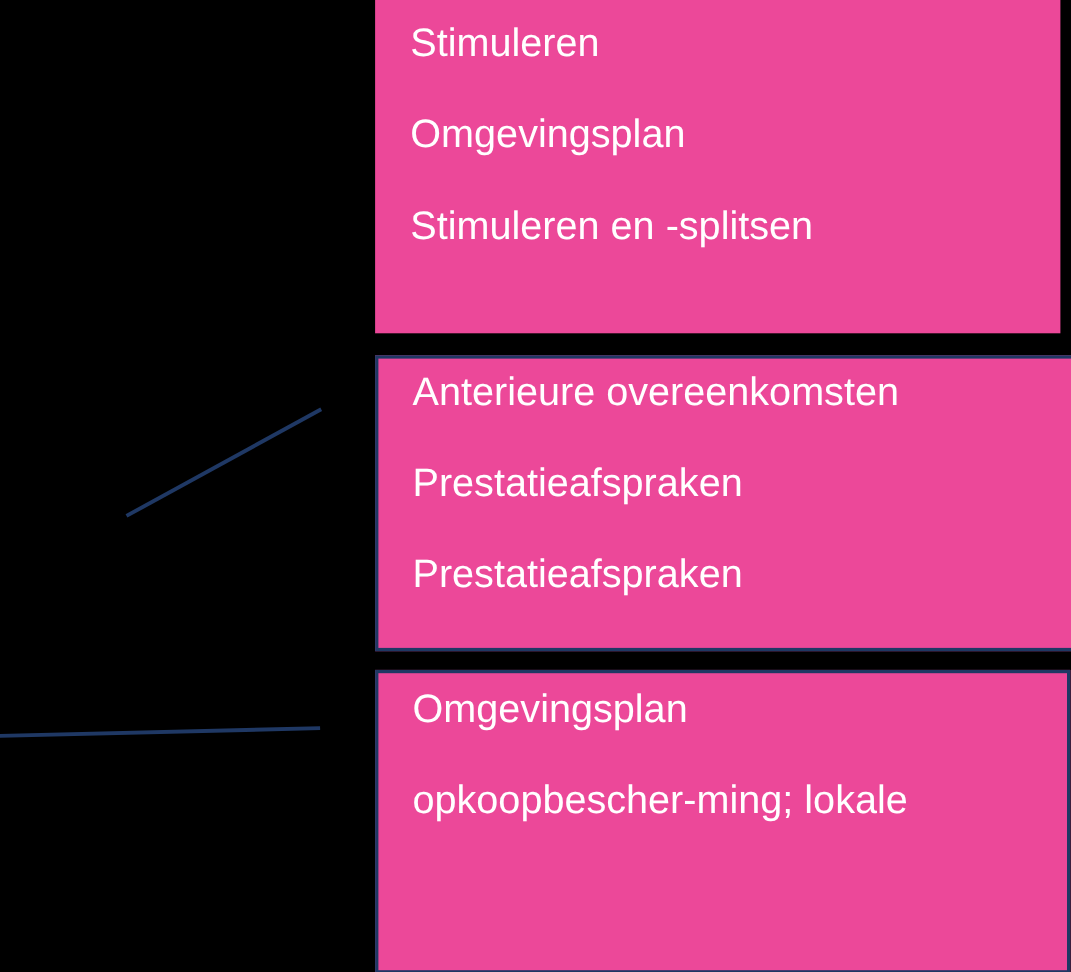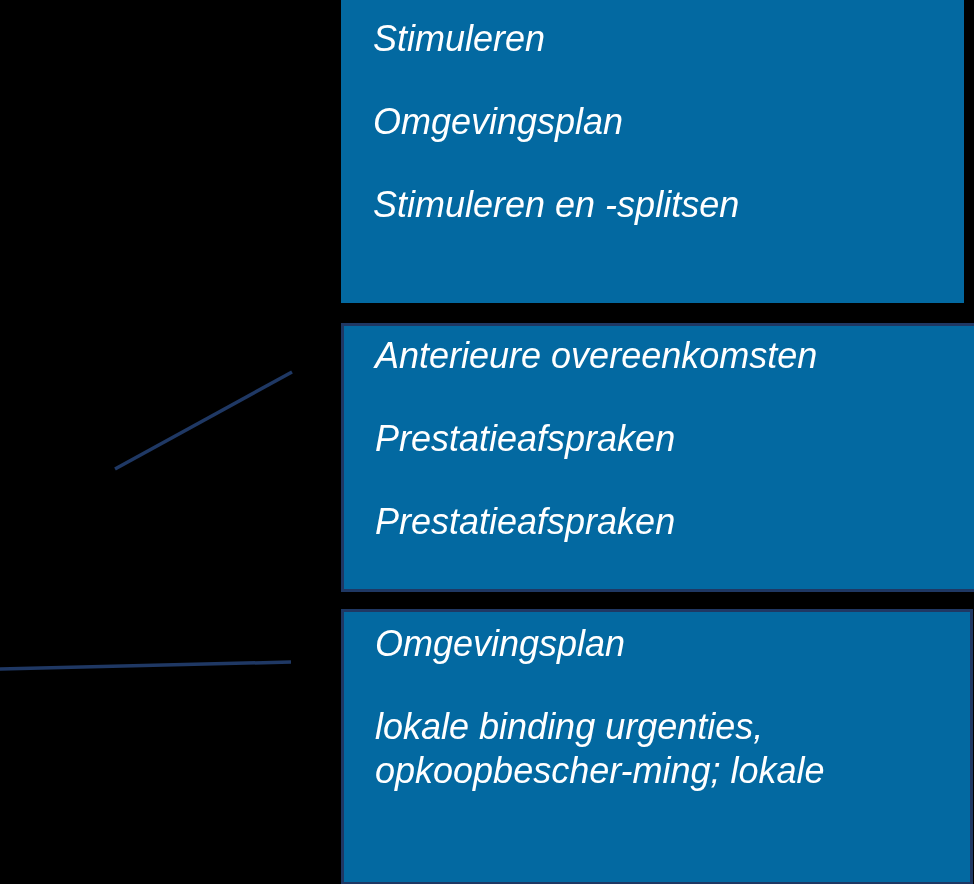--- a/index.html
+++ b/index.html
@@ -12,25 +12,24 @@
     font-family: "Liberation Sans", sans-serif;
   }
   .connectors {
     position: absolute;
     left: 0; top: 0;
     width: 974px; height: 884px;
   }
   .box {
     position: absolute;
     box-sizing: border-box;
-    background: #0369a1;
+    background: #ec4899;
     color: #FFFFFF;
     font-size: 36px;
     font-weight: 400;
-    font-style: italic;
   }
   .box-top {
     left: 341px; top: 0;
     width: 623px; height: 303px;
     padding: 17px 18px 0 32px;
   }
   .box-mid {
     left: 341px; top: 323px;
     width: 712px; height: 269px;
     border: 3px solid #1F3864;
@@ -78,18 +77,17 @@
     <div class="para">
       <div class="line">Prestatieafspraken</div>
     </div>
   </div>
 
   <div class="box box-bot">
     <div class="para">
       <div class="line">Omgevingsplan</div>
     </div>
     <div class="para">
-      <div class="line">lokale binding urgenties,</div>
       <div class="line">opkoopbescher-ming; lokale</div>
     </div>
   </div>
 
 </div>
 
 </body></html>

